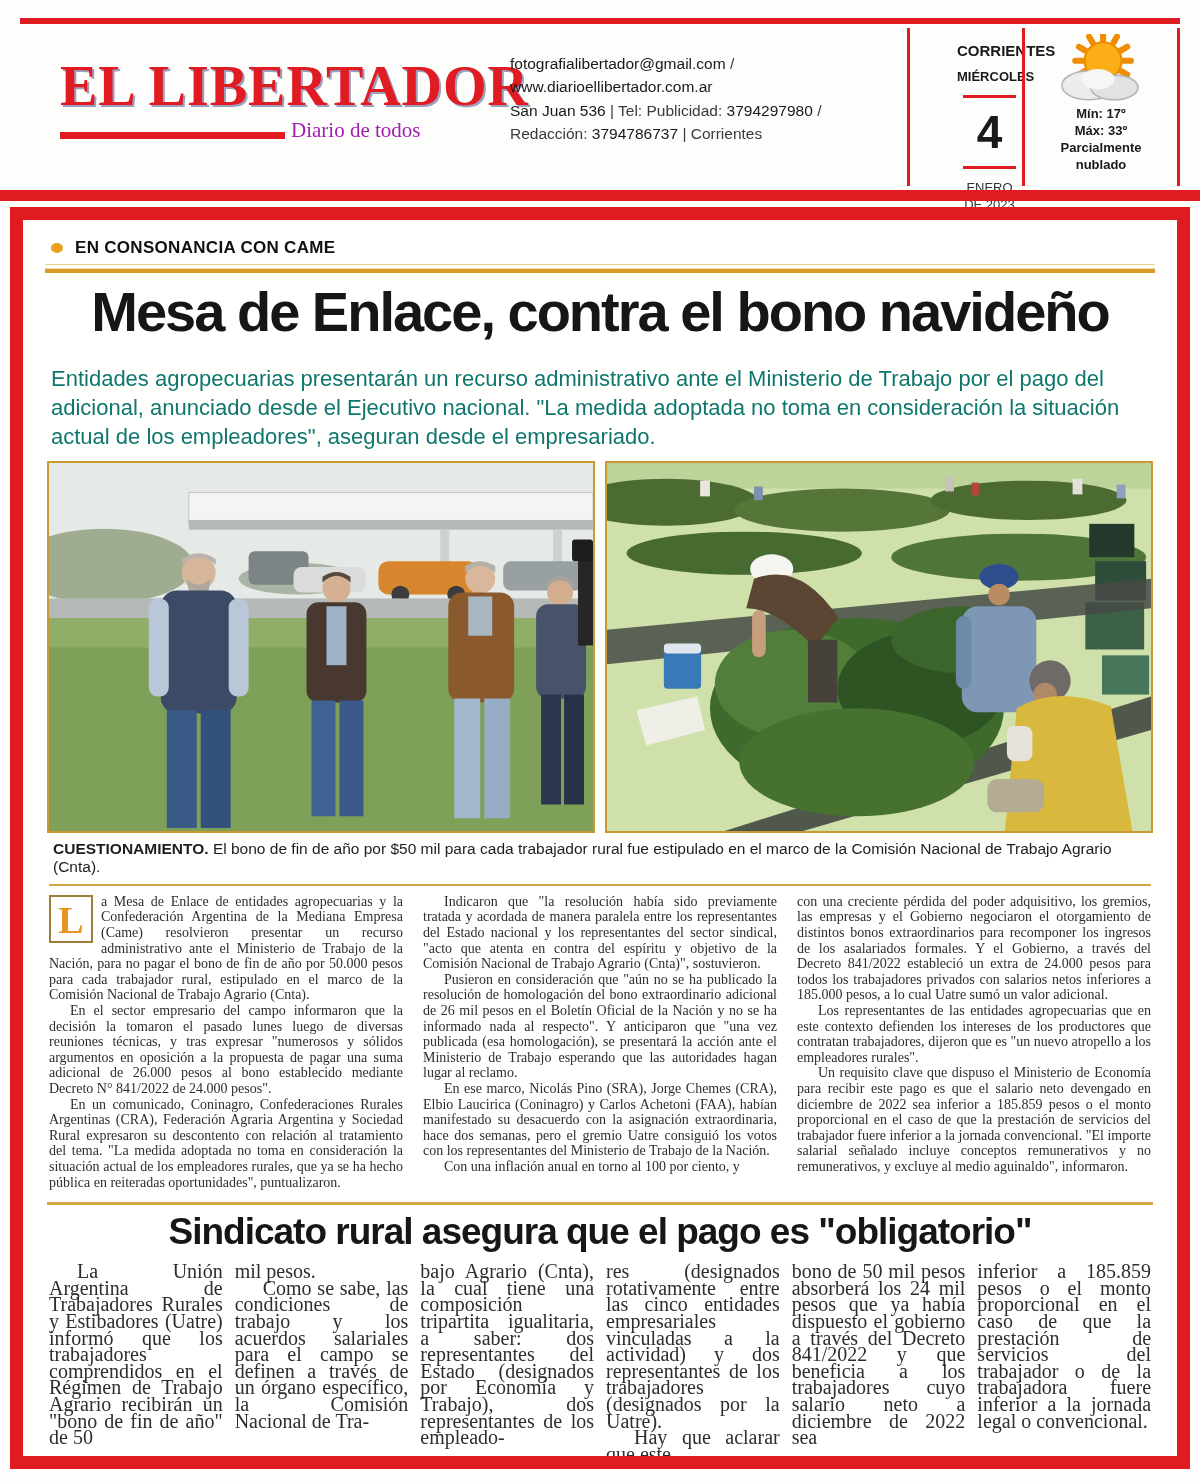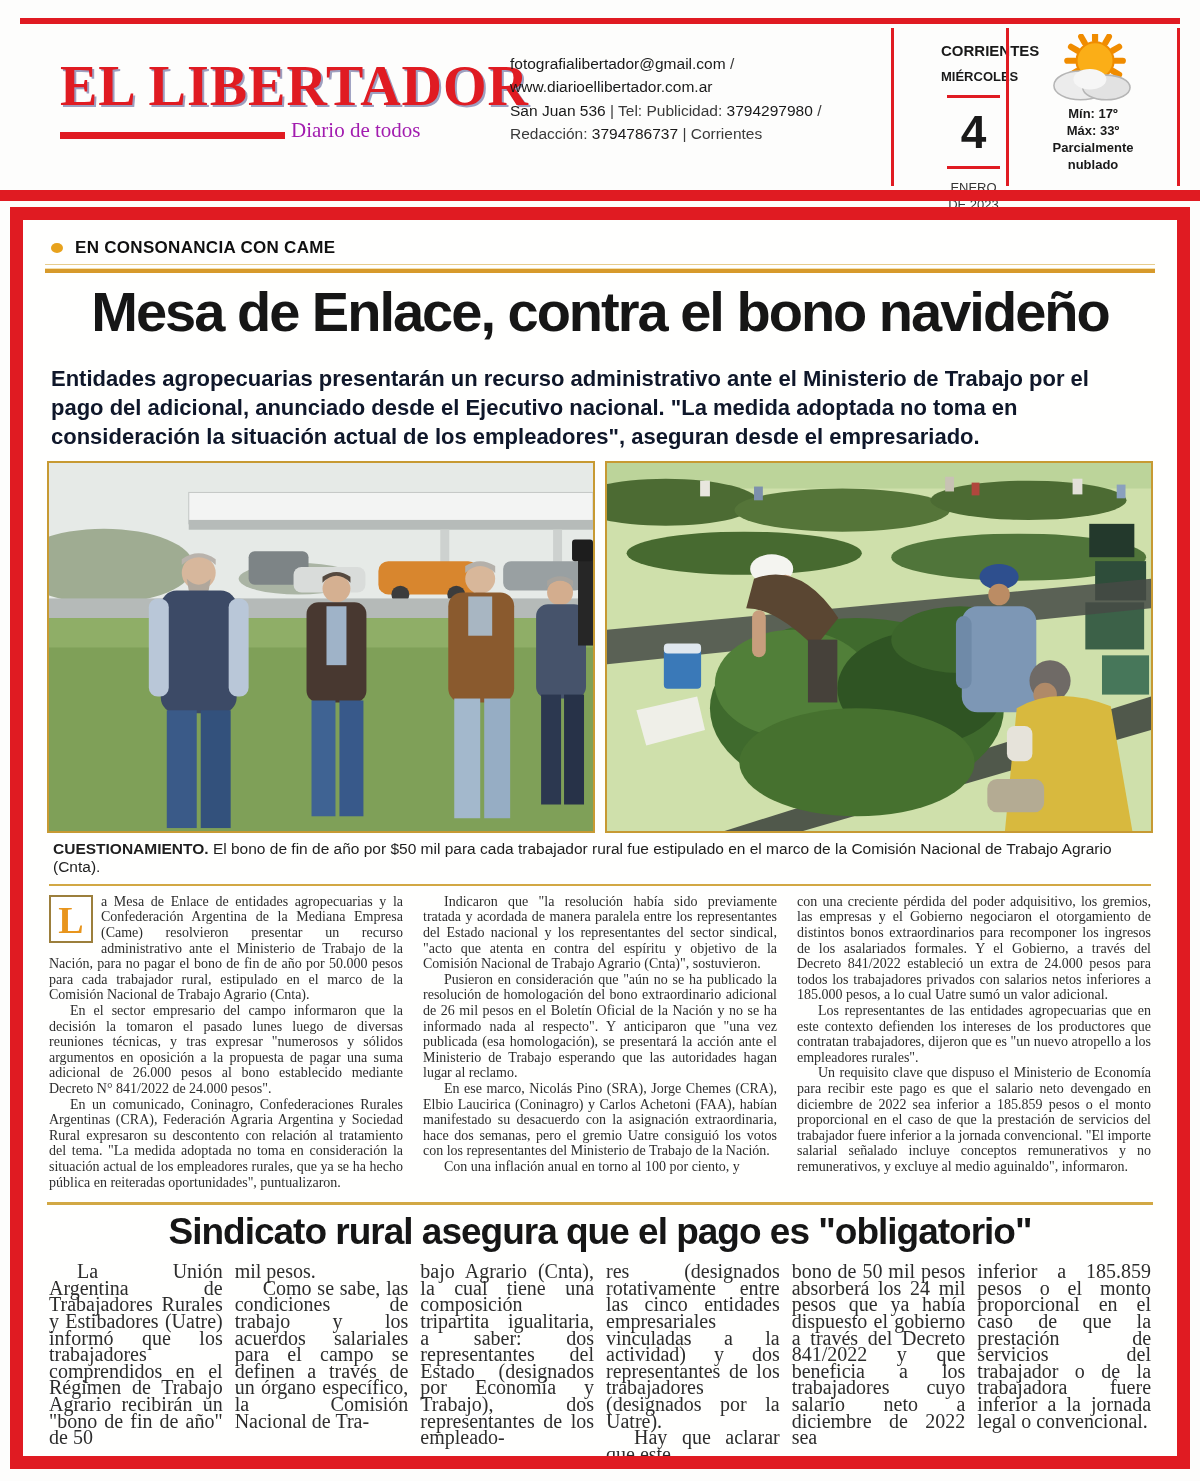--- a/index.html
+++ b/index.html
@@ -23,40 +23,40 @@
   .logo-tagline { font-family:"Liberation Serif", serif; font-size:21px; color:#a21caf; margin-left:6px; white-space:nowrap; }
   .contact-block { flex:1; padding:24px 10px 0 60px; font-size:15.5px; line-height:1.5; color:#3a3a3a; }
   .contact-block .b { font-weight:normal; color:#191919; }
   .vdiv { width:3px; background:#e01b22; margin:0 0; }
   .datebox { width:112px; text-align:center; padding-top:14px;padding-left:47px; }
   .datebox .city { font-weight:bold; font-size:15px; color:#191919; }
   .datebox .weekday { font-weight:bold; font-size:13px; color:#191919; margin-top:10px; }
   .datebox .redline { height:3px; background:#e01b22; margin:11px 6px; }
   .datebox .day { font-size:46px; font-weight:bold; color:#191919; line-height:1; }
   .datebox .my { font-size:13px; color:#333; line-height:1.3; margin-top:2px; }
-  .weather { width:168px; text-align:center; padding-top:6px; }
+  .weather { width:152px; text-align:center; padding-top:6px; }
   .weather svg { width:104px; height:72px; display:block; margin:0 auto; }
   .weather .t { font-weight:bold; font-size:13px; color:#191919; line-height:1.3; }
   
   .red-band { position:absolute; top:190px; left:0; right:0; height:11px; background:#e01b22; }
   .main-frame {
     position:absolute; top:207px; left:10px; right:10px; bottom:12px;
     border:13px solid #e01b22; background:#fffffe; overflow:hidden;
     padding:10px 14px 12px;
   }
   .kicker-row { display:flex; align-items:center; gap:12px; margin:8px 0 6px 14px; }
   .kicker-dot { width:12px; height:10px; border-radius:50%; background:#e8a21c; }
   .kicker-text { font-weight:bold; font-size:17px; color:#101010; letter-spacing:.3px; }
   .gold-thin { height:1px; background:#e7cd8b; margin:4px 8px 3px; }
   .gold-thick { height:5px; background:#d79a2b; margin:0 8px; border-top:1px solid #f2e0ae; }
   .headline {
     margin:10px 0 6px; text-align:center;
     font-size:56px; font-weight:bold; color:#161616; letter-spacing:-2px; line-height:1.05;
   }
-  .deck { margin:22px 20px 10px 14px; font-size:22px; line-height:1.32; color:#0f172a;font-weight:bold; }
+  .deck { margin:22px 20px 10px 14px; font-size:22px; line-height:1.32; color:#0f766e; }
   .photos { display:flex; gap:10px; margin:2px 10px; }
   .photo { flex:1; height:372px; margin:0; border:2px solid #c79a33; overflow:hidden; background:#dde2da; }
   .photo svg { width:100%; height:100%; display:block; }
   .caption { margin:7px 16px 0; font-size:15.5px; color:#1d1d1d; }
   .caption .lab { font-weight:bold; }
   .gold-hr { height:2px; background:#d2a844; margin:8px 12px; }
   .body-cols {
     display:flex; gap:20px; margin:4px 12px 0;
     font-family:"Liberation Serif", serif; font-size:14px; line-height:15.6px;
     color:#2d2d2d; text-align:justify;

